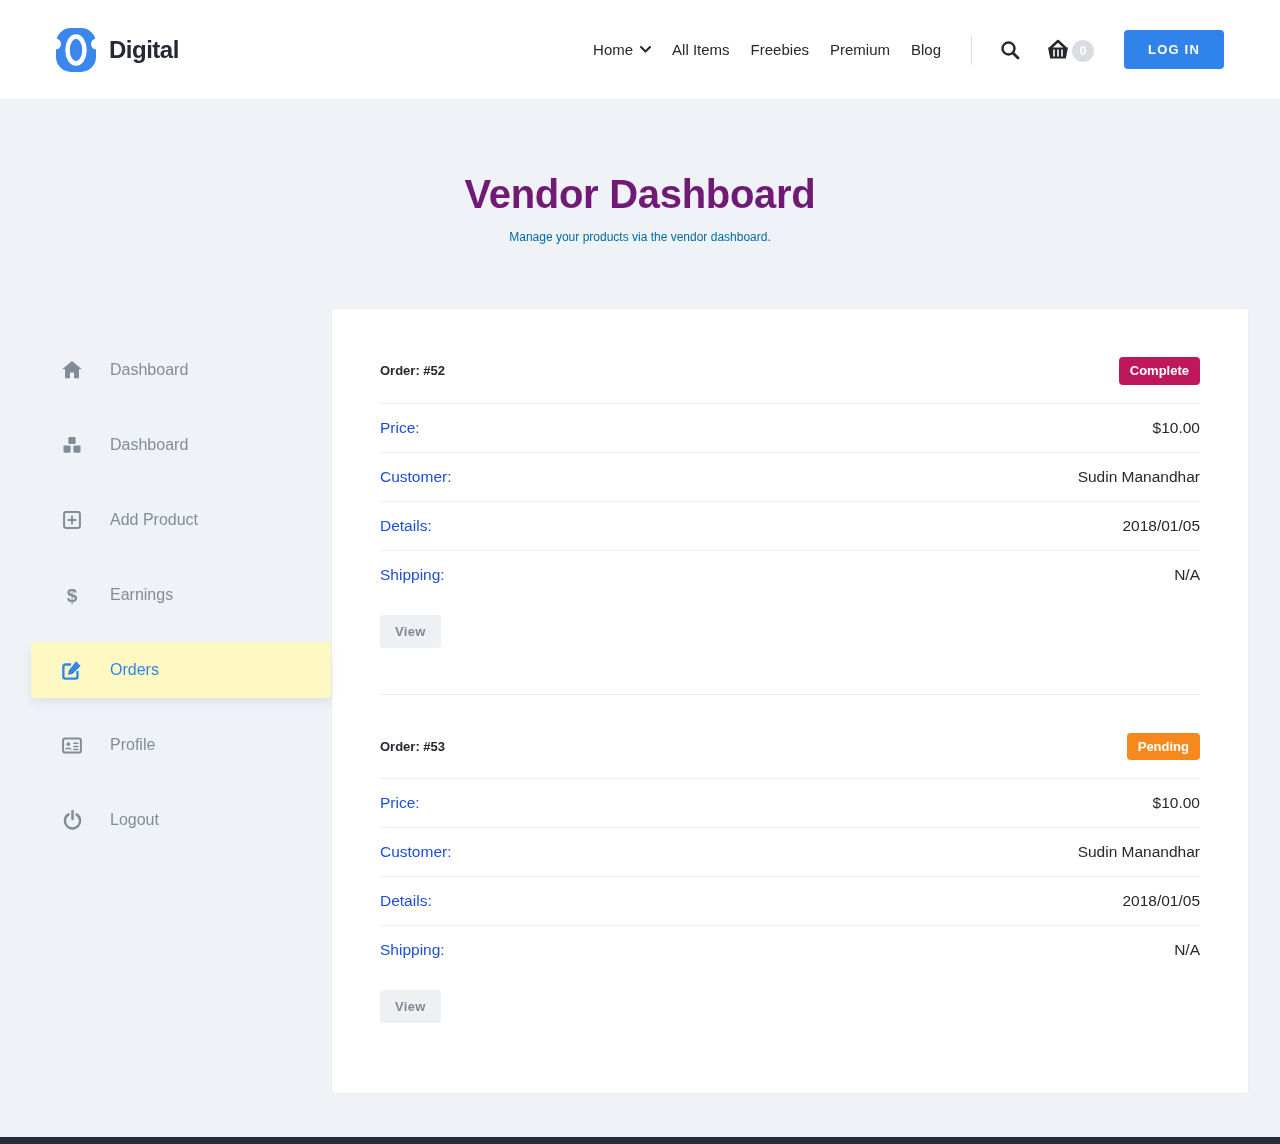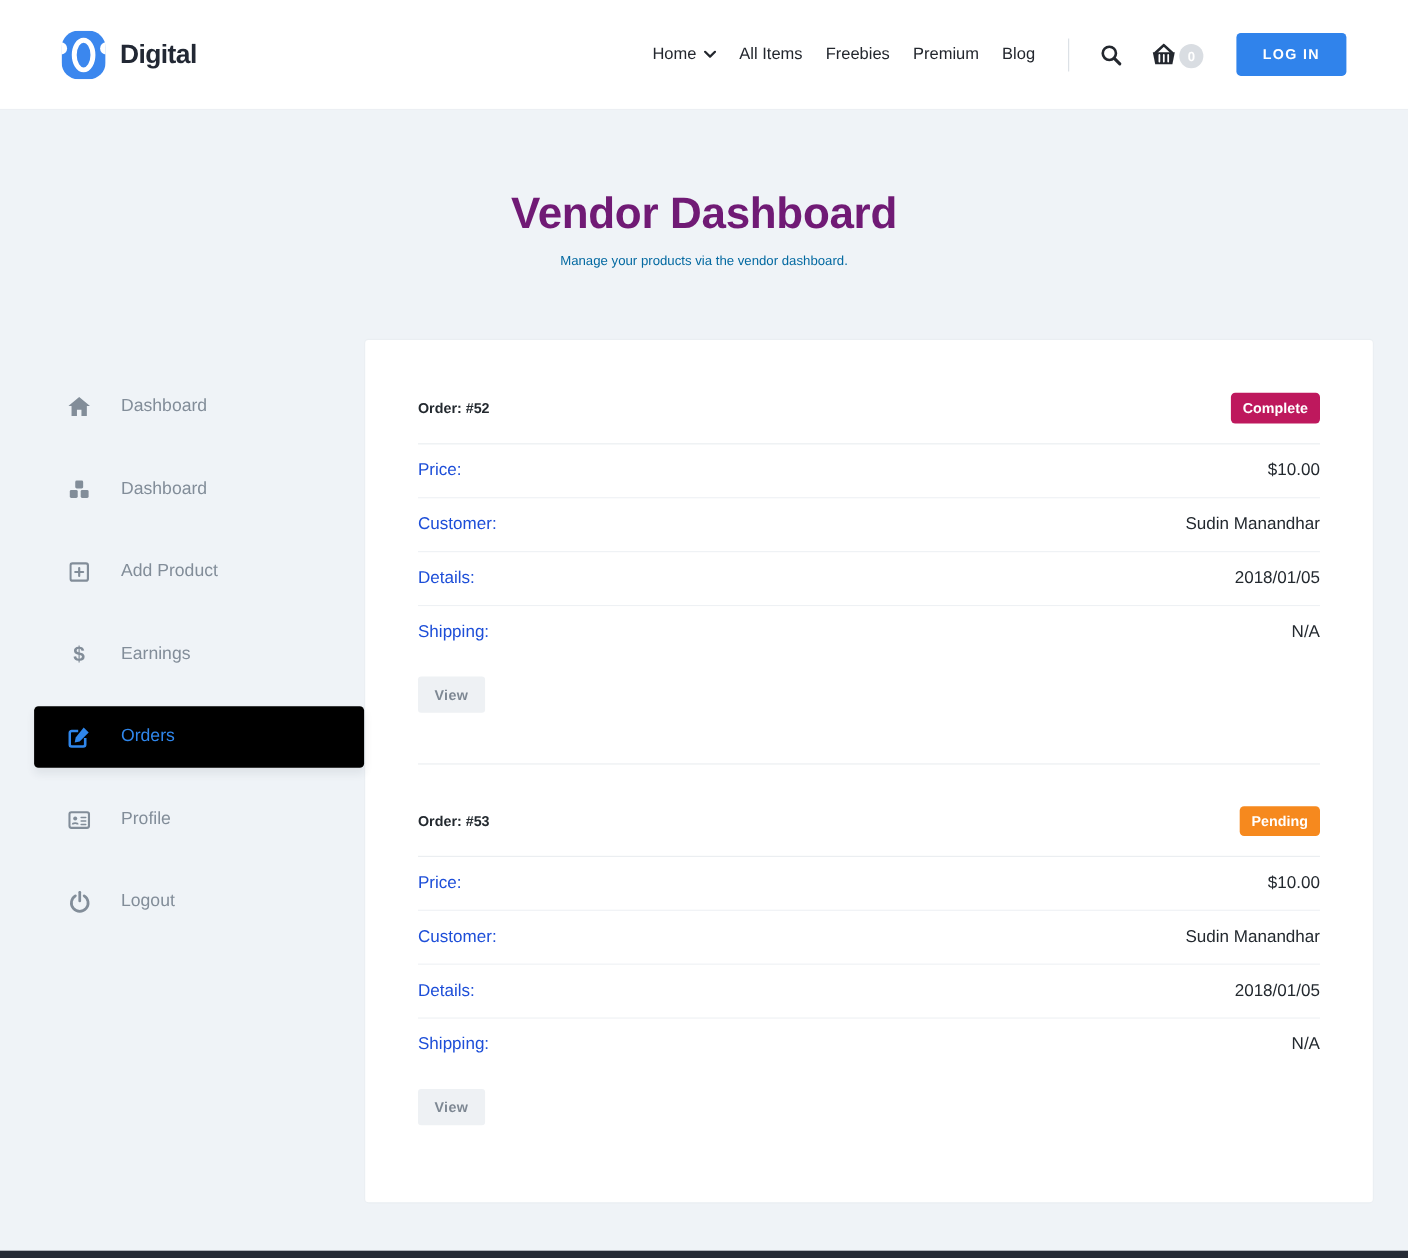--- a/index.html
+++ b/index.html
@@ -55,21 +55,21 @@
   .sidebar { width:300px; flex-shrink:0; margin-top:34px; position:relative; z-index:2; }
   .sidebar-item {
     height:56px; margin-bottom:19px;
     display:flex; align-items:center;
     padding-left:31px; gap:28px;
     font-size:16px; font-weight:500; color:#828d99;
     border-radius:4px; cursor:pointer;
   }
   .sidebar-item .s-icon { width:20px; display:flex; justify-content:center; color:#828d99; }
   .sidebar-item.active {
-    background:#000000; color:#2f86eb;
+    background:#fef9c3; color:#2f86eb;
     box-shadow:0 5px 8px rgba(40,52,70,0.08);
   }
   .sidebar-item.active .s-icon { color:#2f86eb; }
   .dollar-glyph { font-size:19px; font-weight:700; line-height:1; }
 
   
   .content-card {
     flex:1; background:#ffffff; border-radius:4px;
     border:1px solid #eaeef2;
     padding:48px 48px 70px; min-height:750px;

